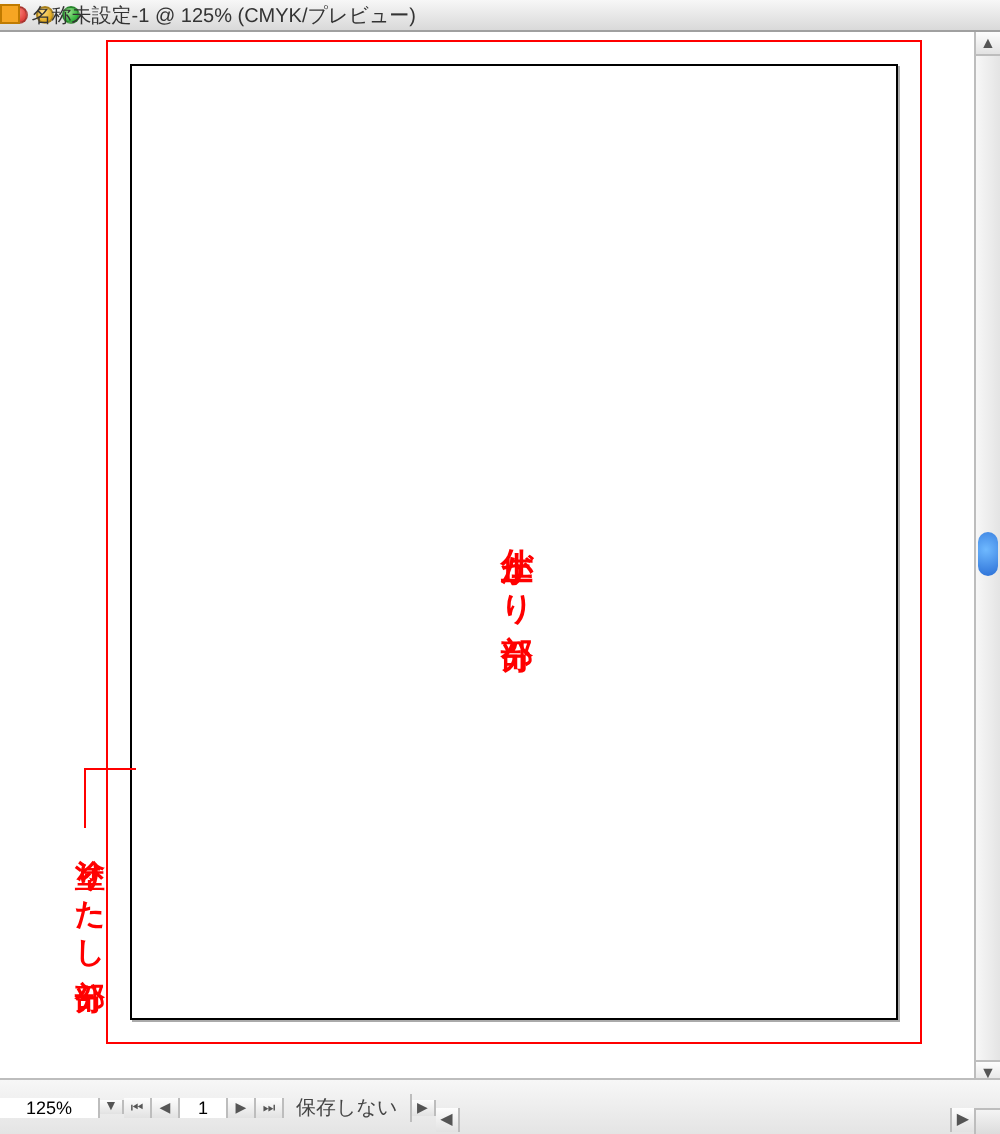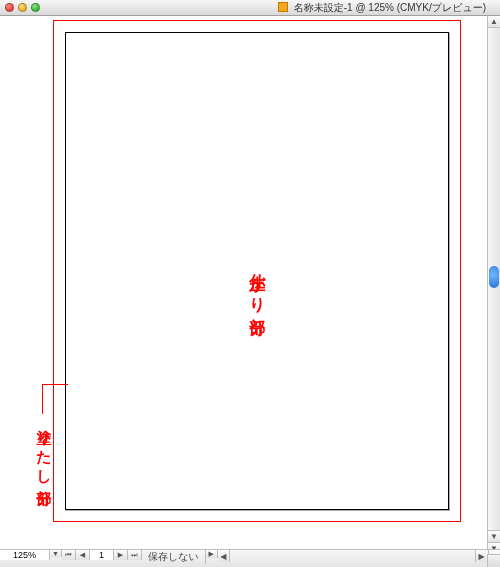--- a/index.html
+++ b/index.html
@@ -23,22 +23,22 @@
     padding-left: 5px;
   }
   .tl {
     width: 9px; height: 9px; border-radius: 50%;
     border: 0.5px solid rgba(0,0,0,.25);
   }
   .tl.red    { background: radial-gradient(circle at 35% 30%, #ff8b83, #e0443e 70%); }
   .tl.yellow { background: radial-gradient(circle at 35% 30%, #ffe08a, #e1a91e 70%); }
   .tl.green  { background: radial-gradient(circle at 35% 30%, #97e38b, #32b13a 70%); }
   .title-text {
-    position: absolute; left: 0; right: 14px;
-    text-align: right;
+    position: absolute; left: 0; right: 3px;
+    text-align: left;
     font-size: 10px; color: #333;
     pointer-events: none;
   }
   .title-icon {
     display: inline-block; width: 10px; height: 10px;
     background: #f6a623; border: 1px solid #c07b00;
     vertical-align: -1px; margin-right: 3px;
   }
 
   
@@ -120,24 +120,24 @@
   .vscroll .thumb {
     position: absolute; left: 1px; right: 1px;
     top: 250px; height: 22px;
     background: radial-gradient(circle at 40% 40%, #6fb9ff, #2a6fd6);
     border-radius: 6px;
   }
 
   
   .hscroll {
     position: absolute;
-    left: 0; right: 0; bottom: 0; height: 18px;
+    left: 0; right: 0; bottom: 0; height: 28px;
     background: linear-gradient(#f7f7f7,#e4e4e4);
     border-top: 1px solid #bdbdbd;
-    display: flex; align-items: flex-start;
+    display: flex; align-items: center;
   }
   .zoom-box {
     width: 50px; font-size: 9px;
     display: flex; align-items: center; justify-content: center;
     border-right: 1px solid #bdbdbd;
     background: #fff;
   }
   .zoom-dd {
     width: 12px; border-right: 1px solid #bdbdbd;
     display:flex; align-items:center; justify-content:center;

